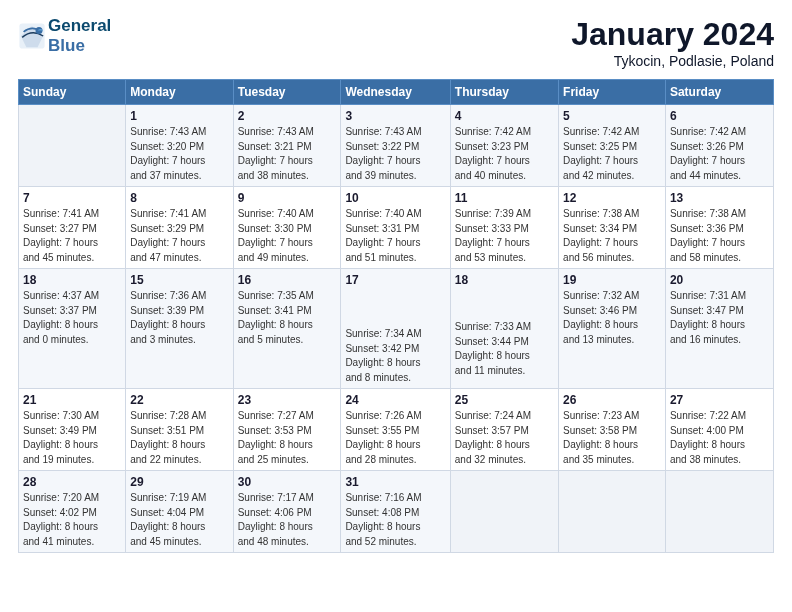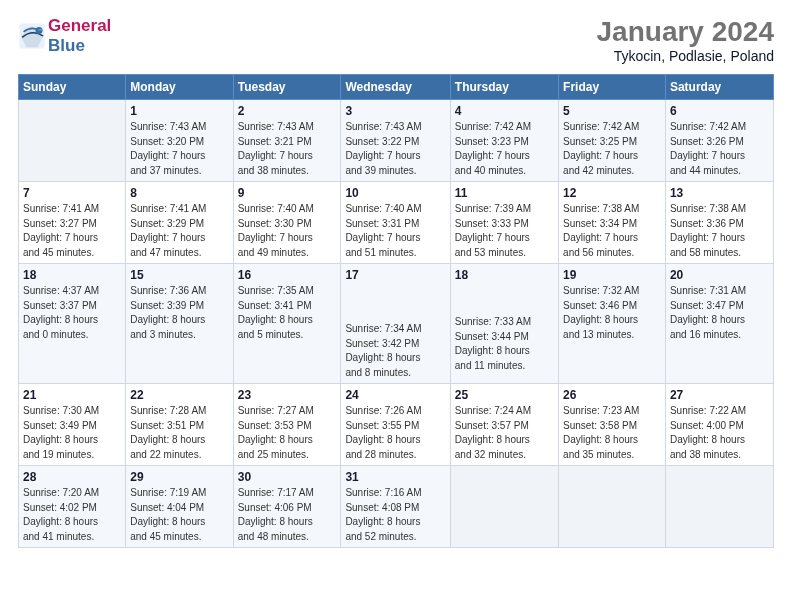--- a/index.html
+++ b/index.html
@@ -29,23 +29,23 @@
     }
     .logo-icon {
       width: 28px;
       height: 28px;
       margin-right: 2px;
     }
     .title-block {
       text-align: right;
     }
     .month-title {
-      font-size: 28px;
+      font-size: 32px;
       font-weight: bold;
-      color: #737373;
+      color: #0f172a;
       margin-left: 48px;
     }
     .subtitle {
       font-size: 14px;
       color: #0f172a;
     }
     .calendar {
       width: 100%;
       border-collapse: collapse;
       font-size: 10.5px;
@@ -97,21 +97,21 @@
     <div class="logo">
       <svg class="logo-icon" viewBox="0 0 40 40" xmlns="http://www.w3.org/2000/svg">
         <rect x="2" y="2" width="36" height="36" rx="4" fill="#e8f0f8"></rect>
         <polygon points="20,6 36,20 28,36 12,36 4,20" fill="#3a6ea5" opacity="0.15"></polygon>
         <path d="M8,14 Q20,4 34,14" stroke="#3a6ea5" stroke-width="2.5" fill="none"></path>
         <path d="M6,22 Q20,10 36,20" stroke="#1a3a5c" stroke-width="2" fill="none"></path>
         <circle cx="30" cy="12" r="5" fill="#3a6ea5"></circle>
         <path d="M28,12 Q32,8 36,12" fill="#5a9fd4"></path>
       </svg>
       <div>
-        <div style="font-size:17px;font-weight:bold;color:#be185d;line-height:1.15;">General</div>
+        <div style="font-size:17px;font-weight:bold;color:#0c4a6e;line-height:1.15;">General</div>
         <div style="font-size:17px;font-weight:bold;color:#3a6ea5;line-height:1.15;">Blue</div>
       </div>
     </div>
     <div class="title-block">
       <div class="month-title">January 2024</div>
       <div class="subtitle">Tykocin, Podlasie, Poland</div>
     </div>
   </div>
 
   <table class="calendar">

